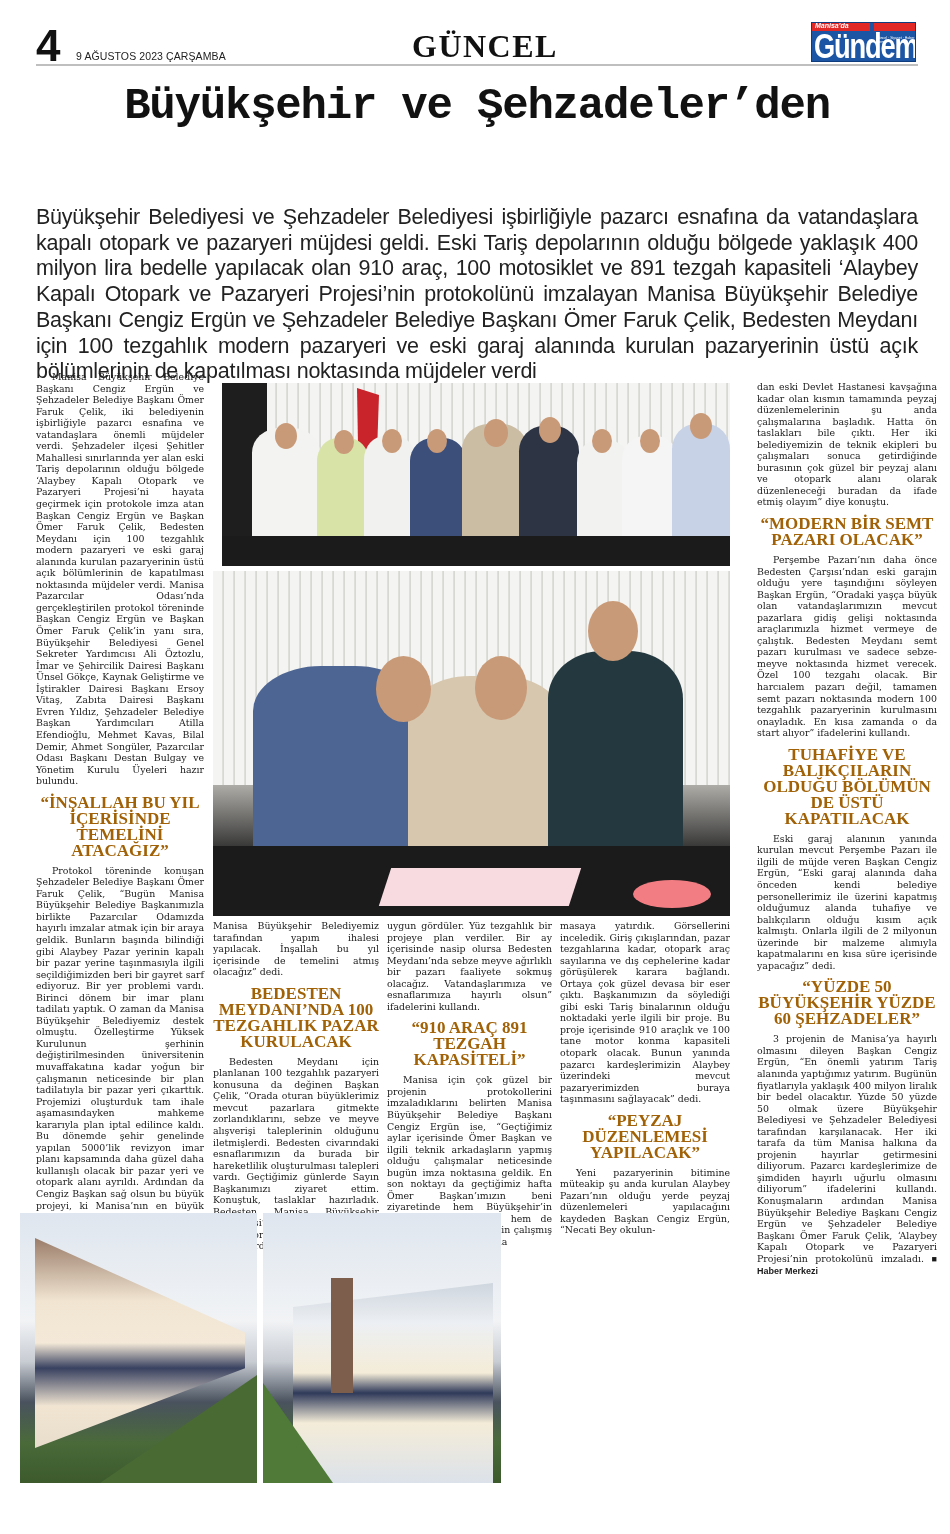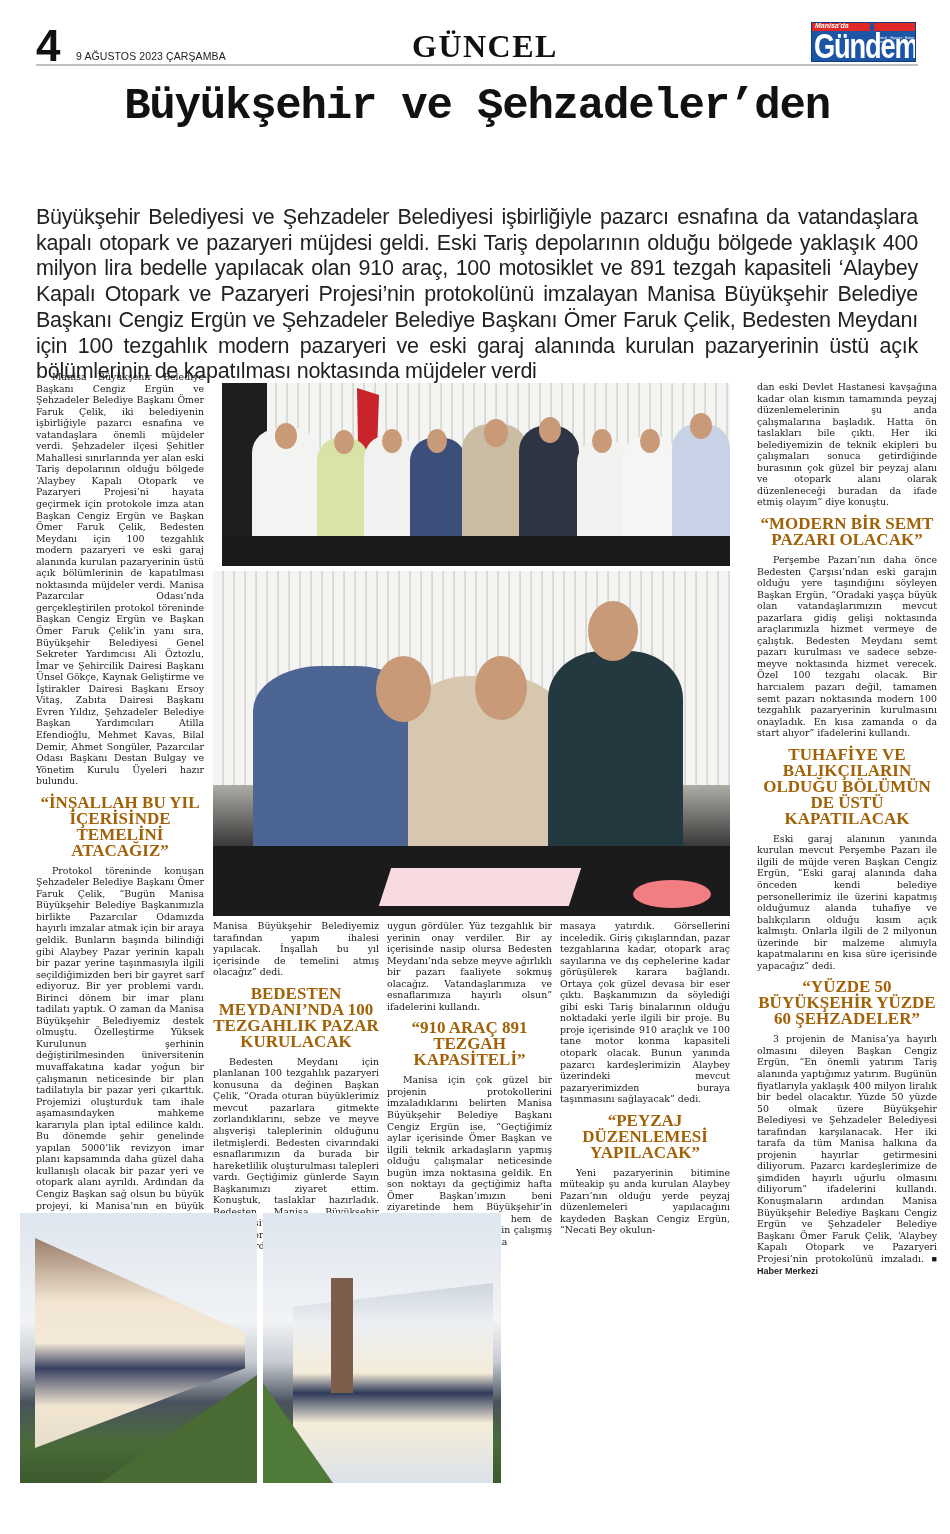--- a/index.html
+++ b/index.html
@@ -121,21 +121,21 @@
   <div style="position:absolute;left:420px;bottom:8px;width:78px;height:28px;border-radius:50%;background:#f27e83;"></div>
 </div>
 
 <div class="col col2">
   <p style="text-indent:0">Manisa Büyükşehir Belediyemiz tarafından yapım ihalesi yapılacak. İnşallah bu yıl içerisinde de temelini atmış olacağız” dedi.</p>
   <h3>BEDESTEN MEYDANI’NDA 100 TEZGAHLIK PAZAR KURULACAK</h3>
   <p>Bedesten Meydanı için planlanan 100 tezgahlık pazaryeri konusuna da değinen Başkan Çelik, “Orada oturan büyüklerimiz mevcut pazarlara gitmekte zorlandıklarını, sebze ve meyve alışverişi taleplerinin olduğunu iletmişlerdi. Bedesten civarındaki esnaflarımızın da burada bir hareketlilik oluşturulması talepleri vardı. Geçtiğimiz günlerde Sayın Başkanımızı ziyaret ettim. Konuştuk, taslaklar hazırladık. Bedesten Manisa Büyükşehir Belediyesi’nin mülkiyeti olduğu için ortak karar almak gerekiyordu. Başkanımız da</p>
 </div>
 
 <div class="col col3">
-  <p style="text-indent:0">uygun gördüler. Yüz tezgahlık bir yerinin onay verdiler. Bir ay içerisinde nasip olursa Bedesten Meydanı’nda sebze meyve ağırlıklı bir pazarı faaliyete sokmuş olacağız. Vatandaşlarımıza ve esnaflarımıza hayırlı olsun” ifadelerini kullandı.</p>
+  <p style="text-indent:0">uygun gördüler. Yüz tezgahlık bir projeye plan verdiler. Bir ay içerisinde nasip olursa Bedesten Meydanı’nda sebze meyve ağırlıklı bir pazarı faaliyete sokmuş olacağız. Vatandaşlarımıza ve esnaflarımıza hayırlı olsun” ifadelerini kullandı.</p>
   <h3>“910 ARAÇ 891 TEZGAH KAPASİTELİ”</h3>
   <p>Manisa için çok güzel bir projenin protokollerini imzaladıklarını belirten Manisa Büyükşehir Belediye Başkanı Cengiz Ergün ise, “Geçtiğimiz aylar içerisinde Ömer Başkan ve ilgili teknik arkadaşların yapmış olduğu çalışmalar neticesinde bugün imza noktasına geldik. En son noktayı da geçtiğimiz hafta Ömer Başkan’ımızın beni ziyaretinde hem Büyükşehir’in çalışmış olduğu proje hem de Şehzadeler Belediyesi’nin çalışmış olduğu proje kapsamında</p>
 </div>
 
 <div class="col col4">
   <p style="text-indent:0">masaya yatırdık. Görsellerini inceledik. Giriş çıkışlarından, pazar tezgahlarına kadar, otopark araç sayılarına ve dış cephelerine kadar görüşülerek karara bağlandı. Ortaya çok güzel devasa bir eser çıktı. Başkanımızın da söylediği gibi eski Tariş binalarının olduğu noktadaki yerle ilgili bir proje. Bu proje içerisinde 910 araçlık ve 100 tane motor konma kapasiteli otopark olacak. Bunun yanında pazarcı kardeşlerimizin Alaybey üzerindeki mevcut pazaryerimizden buraya taşınmasını sağlayacak” dedi.</p>
   <h3>“PEYZAJ DÜZENLEMESİ YAPILACAK”</h3>
   <p>Yeni pazaryerinin bitimine müteakip şu anda kurulan Alaybey Pazarı’nın olduğu yerde peyzaj düzenlemeleri yapılacağını kaydeden Başkan Cengiz Ergün, “Necati Bey okulun-</p>
 </div>
 

